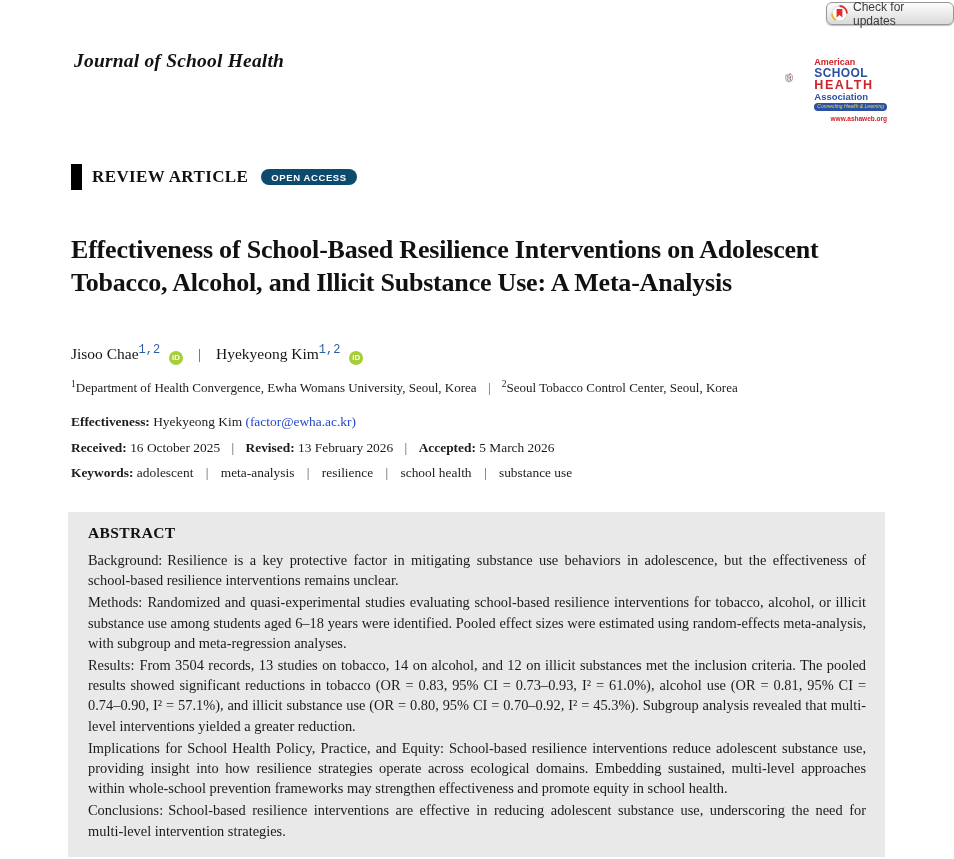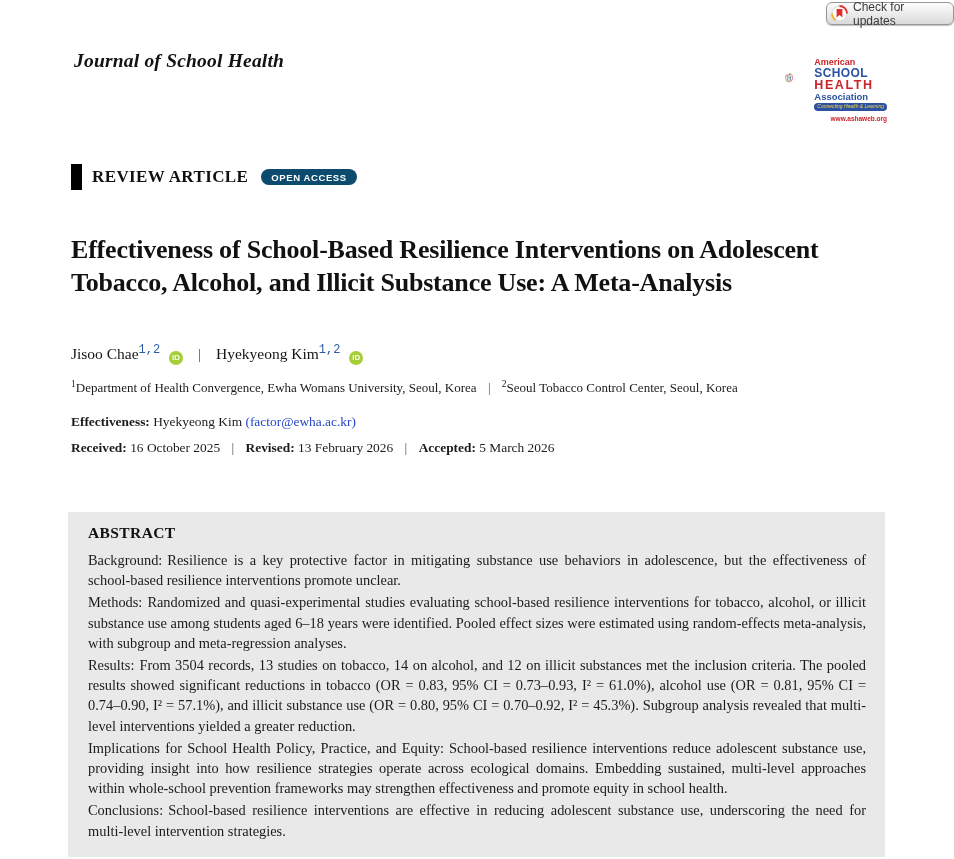--- a/index.html
+++ b/index.html
@@ -167,23 +167,35 @@
     <b class="lbl">Received:</b>
     <span>16 October 2025</span>
     <span class="sep2">|</span>
     <b class="lbl">Revised:</b>
     <span>13 February 2026</span>
     <span class="sep2">|</span>
     <b class="lbl">Accepted:</b>
     <span>5 March 2026</span>
   </div>
 
+  <div class="keywords">
+    <b class="lbl">Keywords:</b>
+    <span>adolescent</span>
+    <span class="kw-sep">|</span>
+    <span>meta-analysis</span>
+    <span class="kw-sep">|</span>
+    <span>resilience</span>
+    <span class="kw-sep">|</span>
+    <span>school health</span>
+    <span class="kw-sep">|</span>
+    <span>substance use</span>
+  </div>
 
   <div class="abstract">
     <div class="abs-heading">ABSTRACT</div>
-    <p><b class="runin">Background:</b><span>Resilience is a key protective factor in mitigating substance use behaviors in adolescence, but the effectiveness of school-based resilience interventions promote unclear.</span></p>
+    <p><b class="runin">Background:</b><span>Resilience is a key protective factor in mitigating substance use behaviors in adolescence, but the effectiveness of school-based resilience interventions remains unclear.</span></p>
     <p><b class="runin">Methods:</b><span>Randomized and quasi-experimental studies evaluating school-based resilience interventions for tobacco, alcohol, or illicit substance use among students aged 6–18 years were identified. Pooled effect sizes were estimated using random-effects meta-analysis, with subgroup and meta-regression analyses.</span></p>
     <p><b class="runin">Results:</b><span>From 3504 records, 13 studies on tobacco, 14 on alcohol, and 12 on illicit substances met the inclusion criteria. The pooled results showed significant reductions in tobacco (OR = 0.83, 95% CI = 0.73–0.93, I² = 61.0%), alcohol use (OR = 0.81, 95% CI = 0.74–0.90, I² = 57.1%), and illicit substance use (OR = 0.80, 95% CI = 0.70–0.92, I² = 45.3%). Subgroup analysis revealed that multi-level interventions yielded a greater reduction.</span></p>
     <p><b class="runin">Implications for School Health Policy, Practice, and Equity:</b><span>School-based resilience interventions reduce adolescent substance use, providing insight into how resilience strategies operate across ecological domains. Embedding sustained, multi-level approaches within whole-school prevention frameworks may strengthen effectiveness and promote equity in school health.</span></p>
     <p><b class="runin">Conclusions:</b><span>School-based resilience interventions are effective in reducing adolescent substance use, underscoring the need for multi-level intervention strategies.</span></p>
   </div>
 
 </div>
 
 </body></html>

